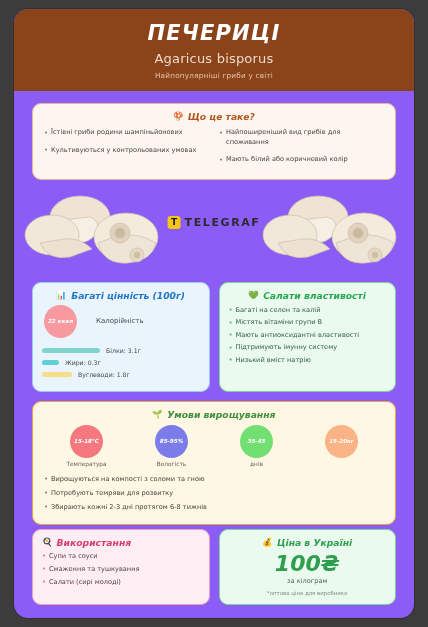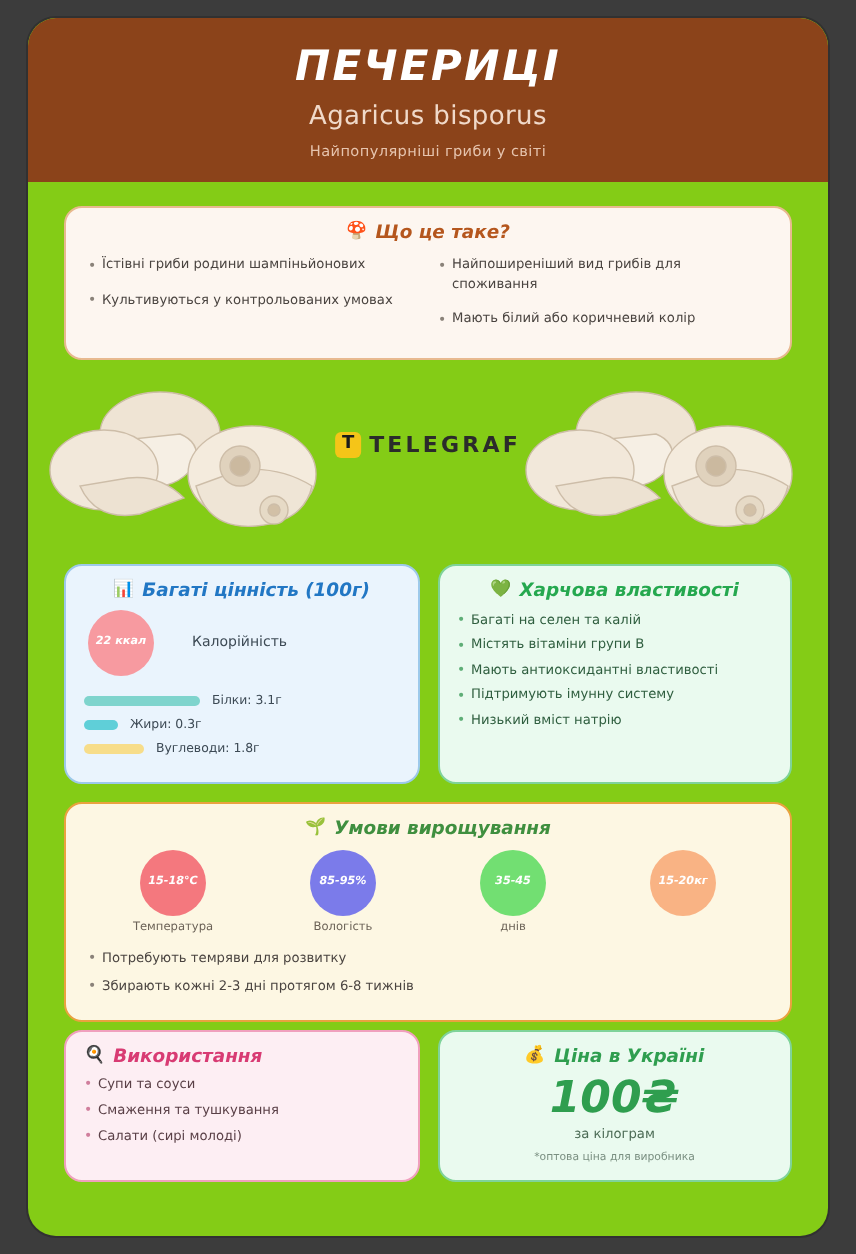--- a/index.html
+++ b/index.html
@@ -4,21 +4,21 @@
 <style>
   html,body{margin:0;padding:0;}
   body{
     width:428px;height:627px;overflow:hidden;
     background:#3c3c3c;
     font-family:"DejaVu Sans","Liberation Sans",sans-serif;
     -webkit-font-smoothing:antialiased;
   }
   .phone{
     position:absolute;left:14px;top:9px;width:400px;height:609px;
-    background:#84cc16;border-radius:14px;overflow:hidden;
+    background:#8b5cf6;border-radius:14px;overflow:hidden;
     box-shadow:0 0 0 1px rgba(0,0,0,.18);
   }
   
   .header{
     background:#8b431a;color:#fff;text-align:center;
     padding:13px 10px 11px;border-radius:14px 14px 0 0;
   }
   .header h1{
     margin:0;font-size:21px;font-weight:bold;font-style:italic;
     letter-spacing:1.2px;line-height:1.1;
@@ -210,21 +210,21 @@
       </div>
       <div class="macro">
         <div class="bar" id="bar2" style="background: rgb(247, 221, 138); width: 30px;"></div>
         <div class="lbl">Вуглеводи: 1.8г</div>
       </div>
     </div>
 
     <div class="card benefit">
       <div class="card-title">
         <span class="ic">💚</span>
-        <span>Харчова властивості</span>
+        <span>Салати властивості</span>
       </div>
       <ul class="bul">
         <li>Багаті на селен та калій</li>
         <li>Містять вітаміни групи B</li>
         <li>Мають антиоксидантні властивості</li>
         <li>Підтримують імунну систему</li>
         <li>Низький вміст натрію</li>
       </ul>
     </div>
   </div>
@@ -246,20 +246,21 @@
       <div class="cwrap">
         <div class="circ" id="circ2" style="background: rgb(114, 223, 114);">35-45</div>
         <div class="clbl">днів</div>
       </div>
       <div class="cwrap">
         <div class="circ" id="circ3" style="background: rgb(249, 179, 132);">15-20кг</div>
         <div class="clbl"></div>
       </div>
     </div>
     <ul class="bul">
+      <li>Вирощуються на компості з соломи та гною</li>
       <li>Потребують темряви для розвитку</li>
       <li>Збирають кожні 2-3 дні протягом 6-8 тижнів</li>
     </ul>
   </div>
 
   <div class="row2">
     <div class="card usage">
       <div class="card-title">
         <span class="ic">🍳</span>
         <span>Використання</span>

